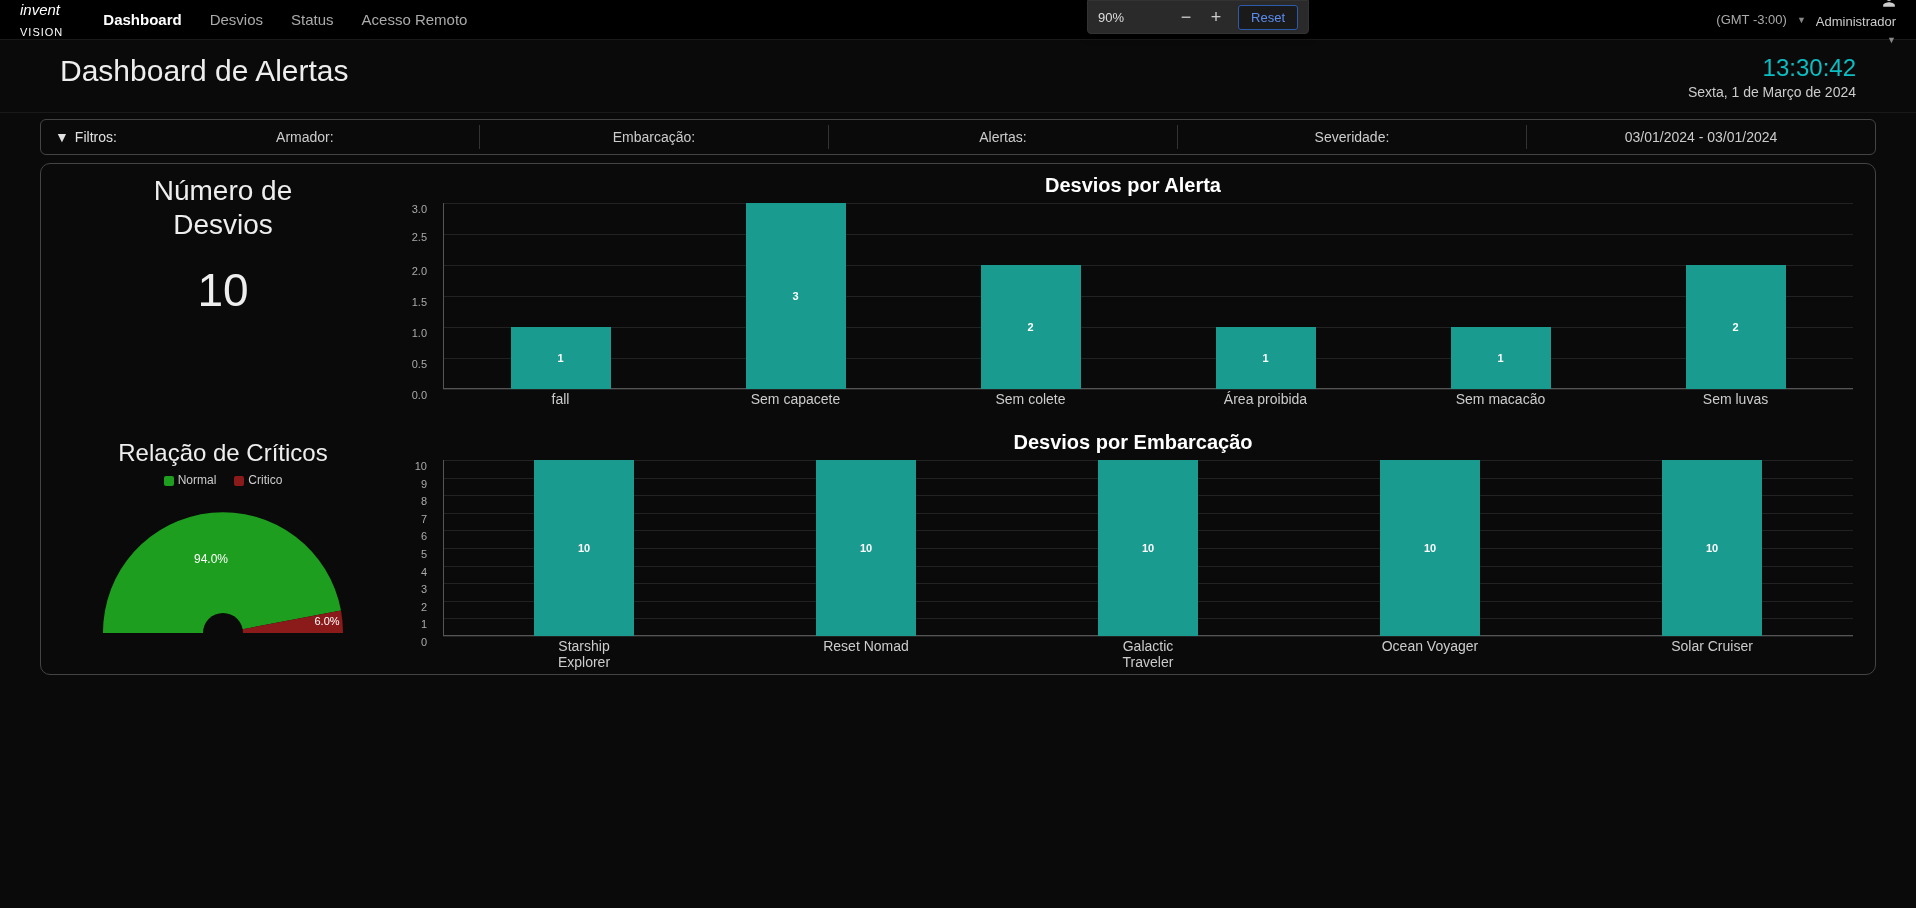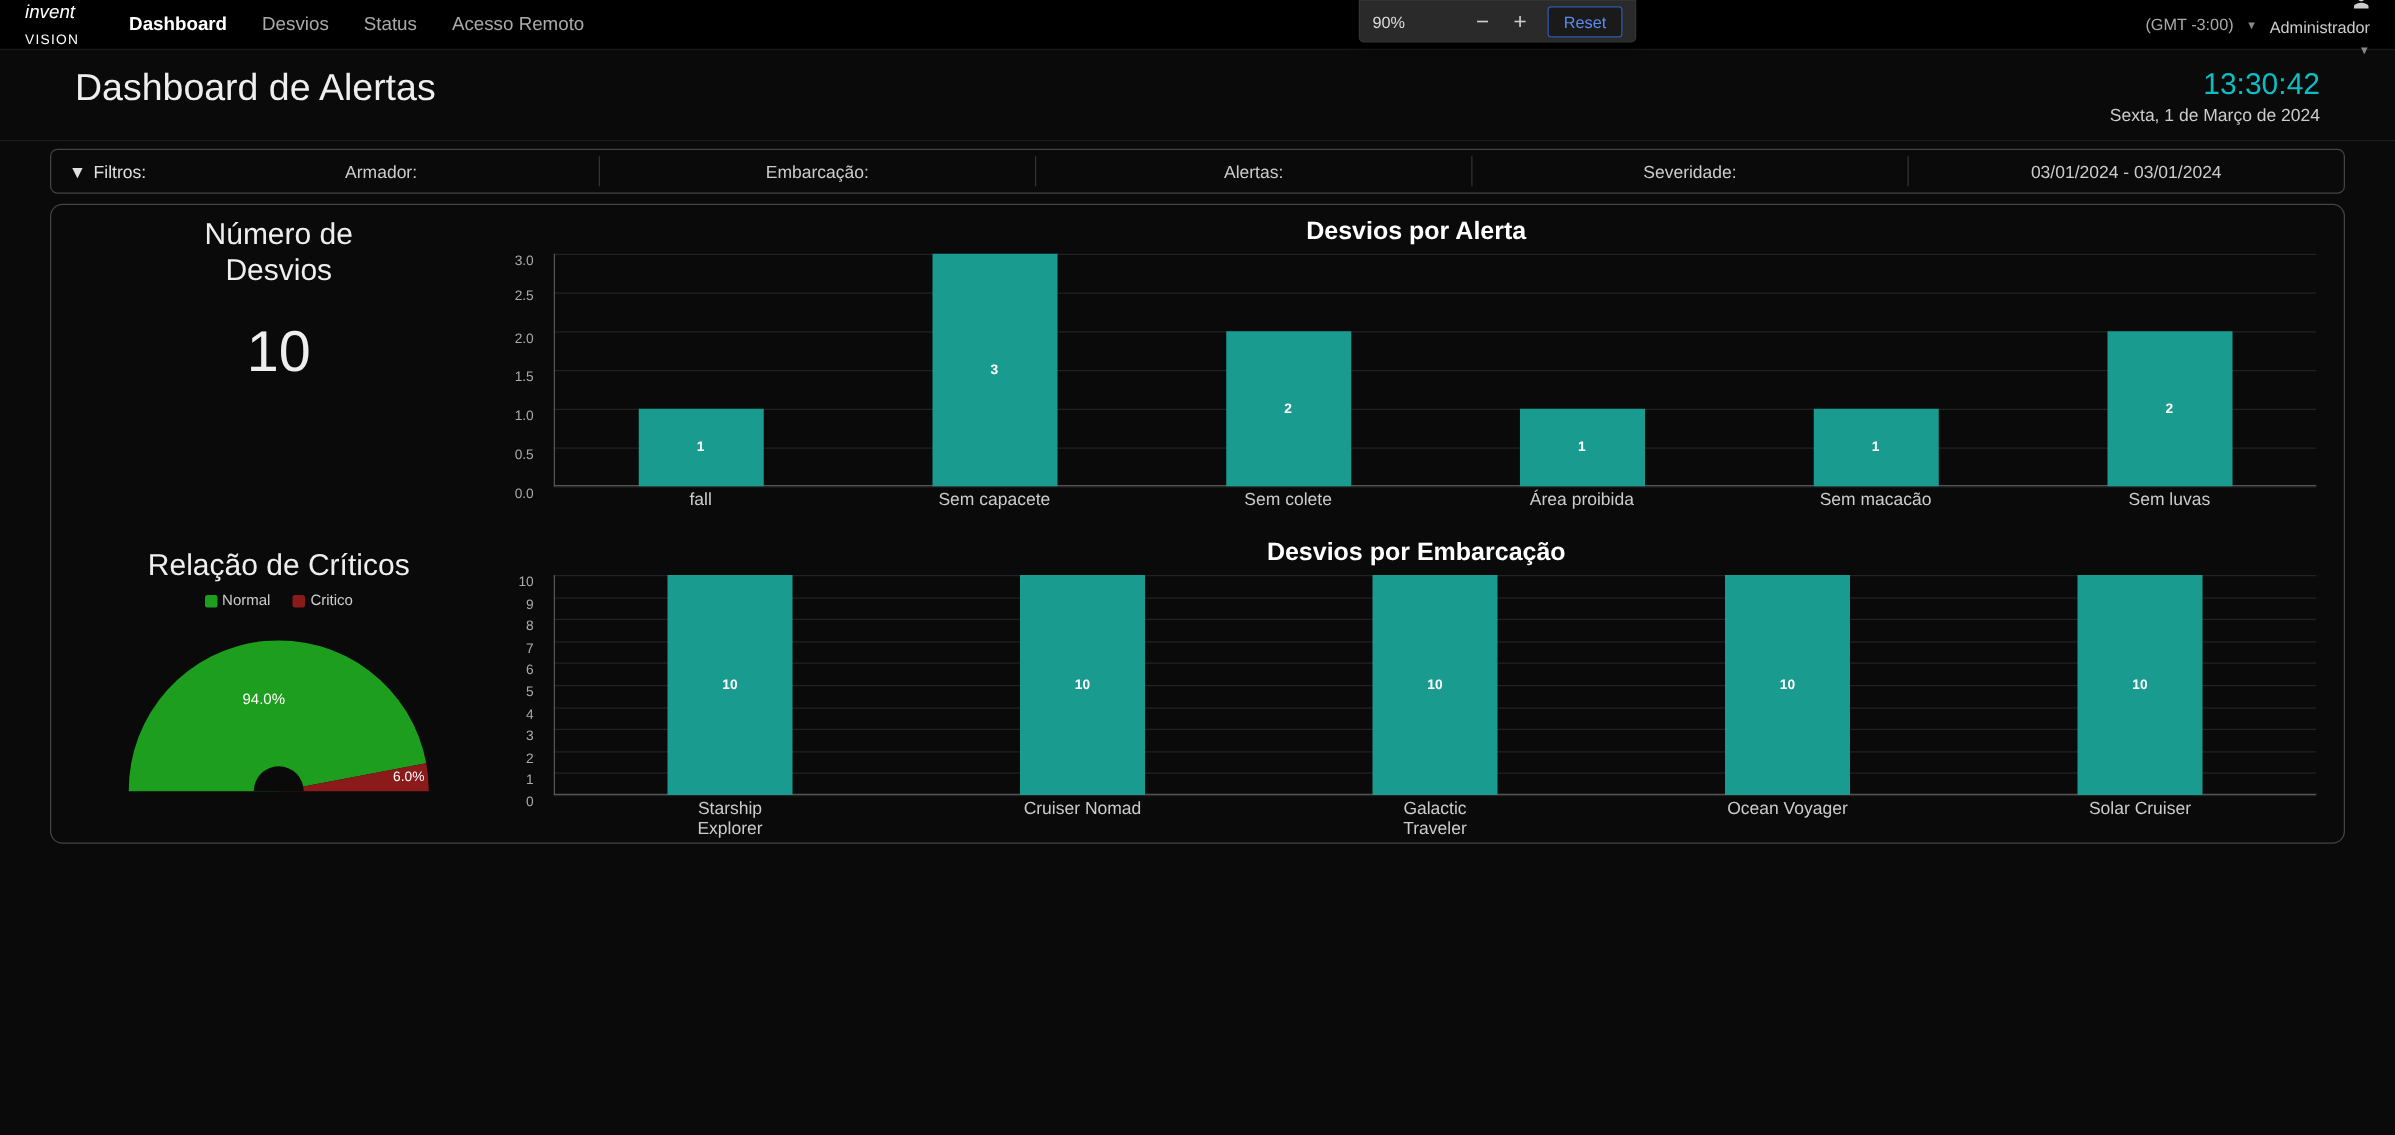--- a/index.html
+++ b/index.html
@@ -59,21 +59,21 @@
   .filters .daterange { color:#ccc; }
   
   .main {
     margin:0 40px 14px; border:1px solid #444; border-radius:10px;
     padding:10px 12px 14px;
     display:grid;
     grid-template-columns: 340px 1fr;
     grid-template-rows: auto auto;
     gap:18px 10px;
   }
-  .panel-title { text-align:center; font-size:24px; color:#eee; font-weight:400; line-height:1.2;}
+  .panel-title { text-align:center; font-size:28px; color:#eee; font-weight:400; line-height:1.2;}
   .bignum { text-align:center; font-size:46px; color:#eee; margin-top:22px;}
   .chart-title { text-align:center; font-size:20px; font-weight:600; color:#fff; margin-bottom:6px;}
   .chart-wrap { position:relative; }
   .barchart { position:relative; height:210px; margin-left:30px;}
   .barchart2 { position:relative; height:200px; margin-left:30px;}
   .gridline { position:absolute; left:0; right:0; height:1px; background:#222;}
   .ytick { position:absolute; right:100%; margin-right:6px; font-size:11px; color:#aaa; transform:translateY(50%);}
   .bars { position:absolute; inset:0; display:flex; align-items:flex-end; justify-content:space-around;}
   .bar { width:100px; background:#1a9b8f; position:relative;}
   .bar .val { position:absolute; left:0; right:0; top:50%; transform:translateY(-50%); text-align:center; font-size:11px; font-weight:bold; color:#fff;}
@@ -255,21 +255,21 @@
           </div>
           <div class="bar" style="height: 100%; background: rgb(26, 155, 143);">
             <div class="val">10</div>
           </div>
           <div class="bar" style="height: 100%; background: rgb(26, 155, 143);">
             <div class="val">10</div>
           </div>
         </div>
         <div class="xlabels">
           <span>Starship Explorer</span>
-          <span>Cruiser Nomad</span>
+          <span>Reset Nomad</span>
           <span>Galactic Traveler</span>
           <span>Ocean Voyager</span>
           <span>Solar Cruiser</span>
         </div>
       </div>
   </div>
 
 </div>
 
 </body></html>

